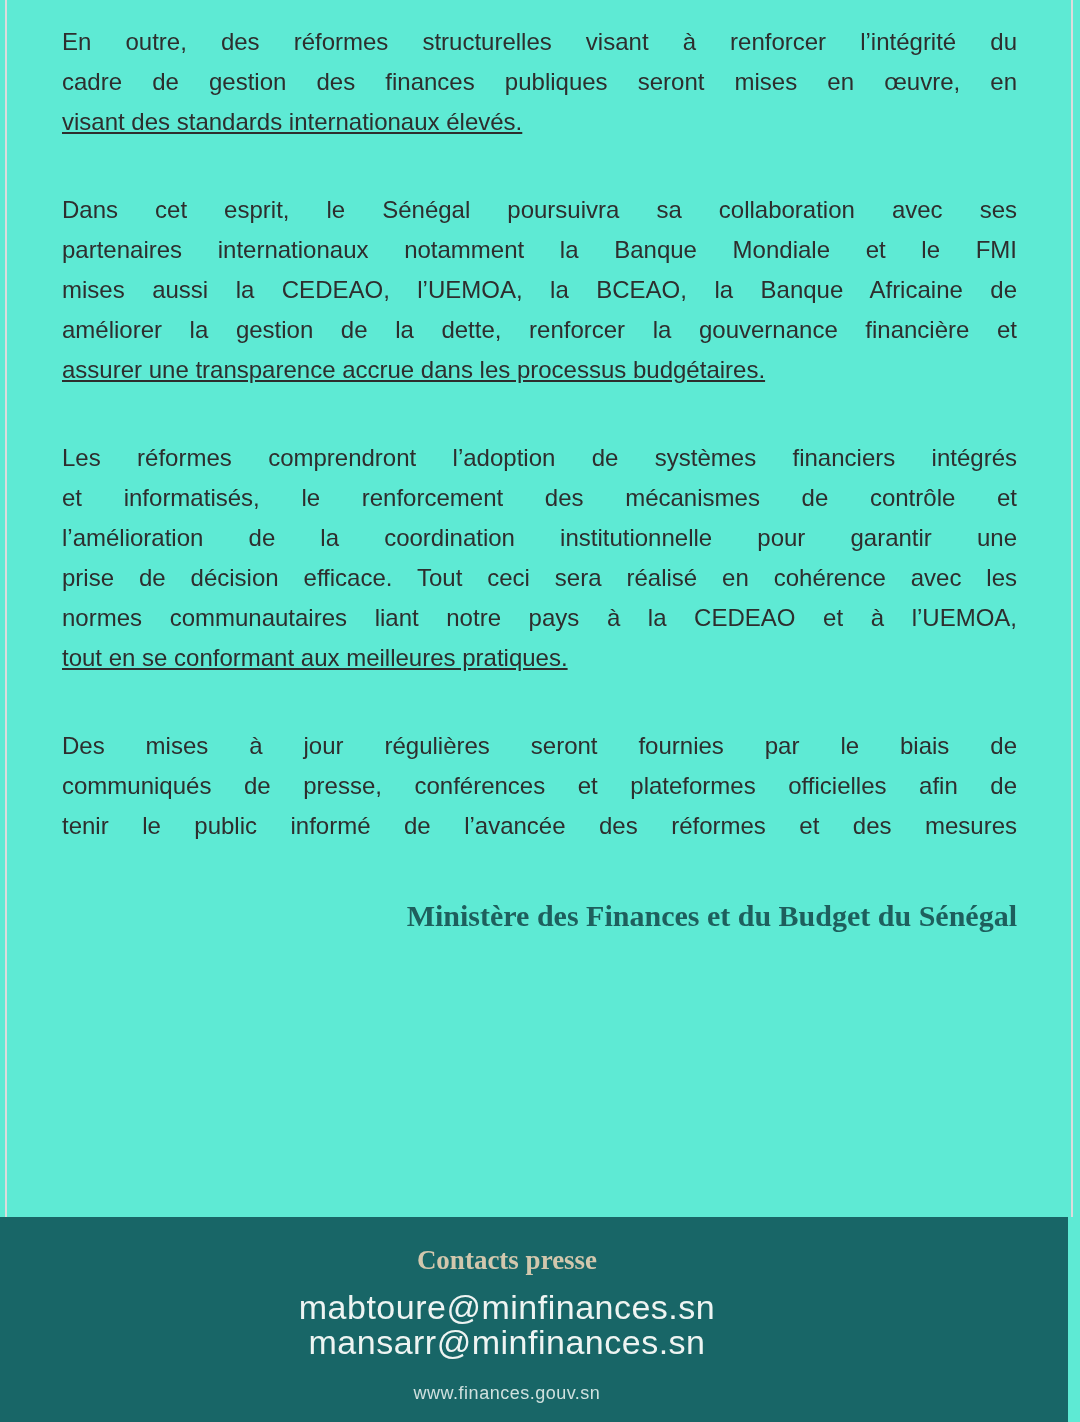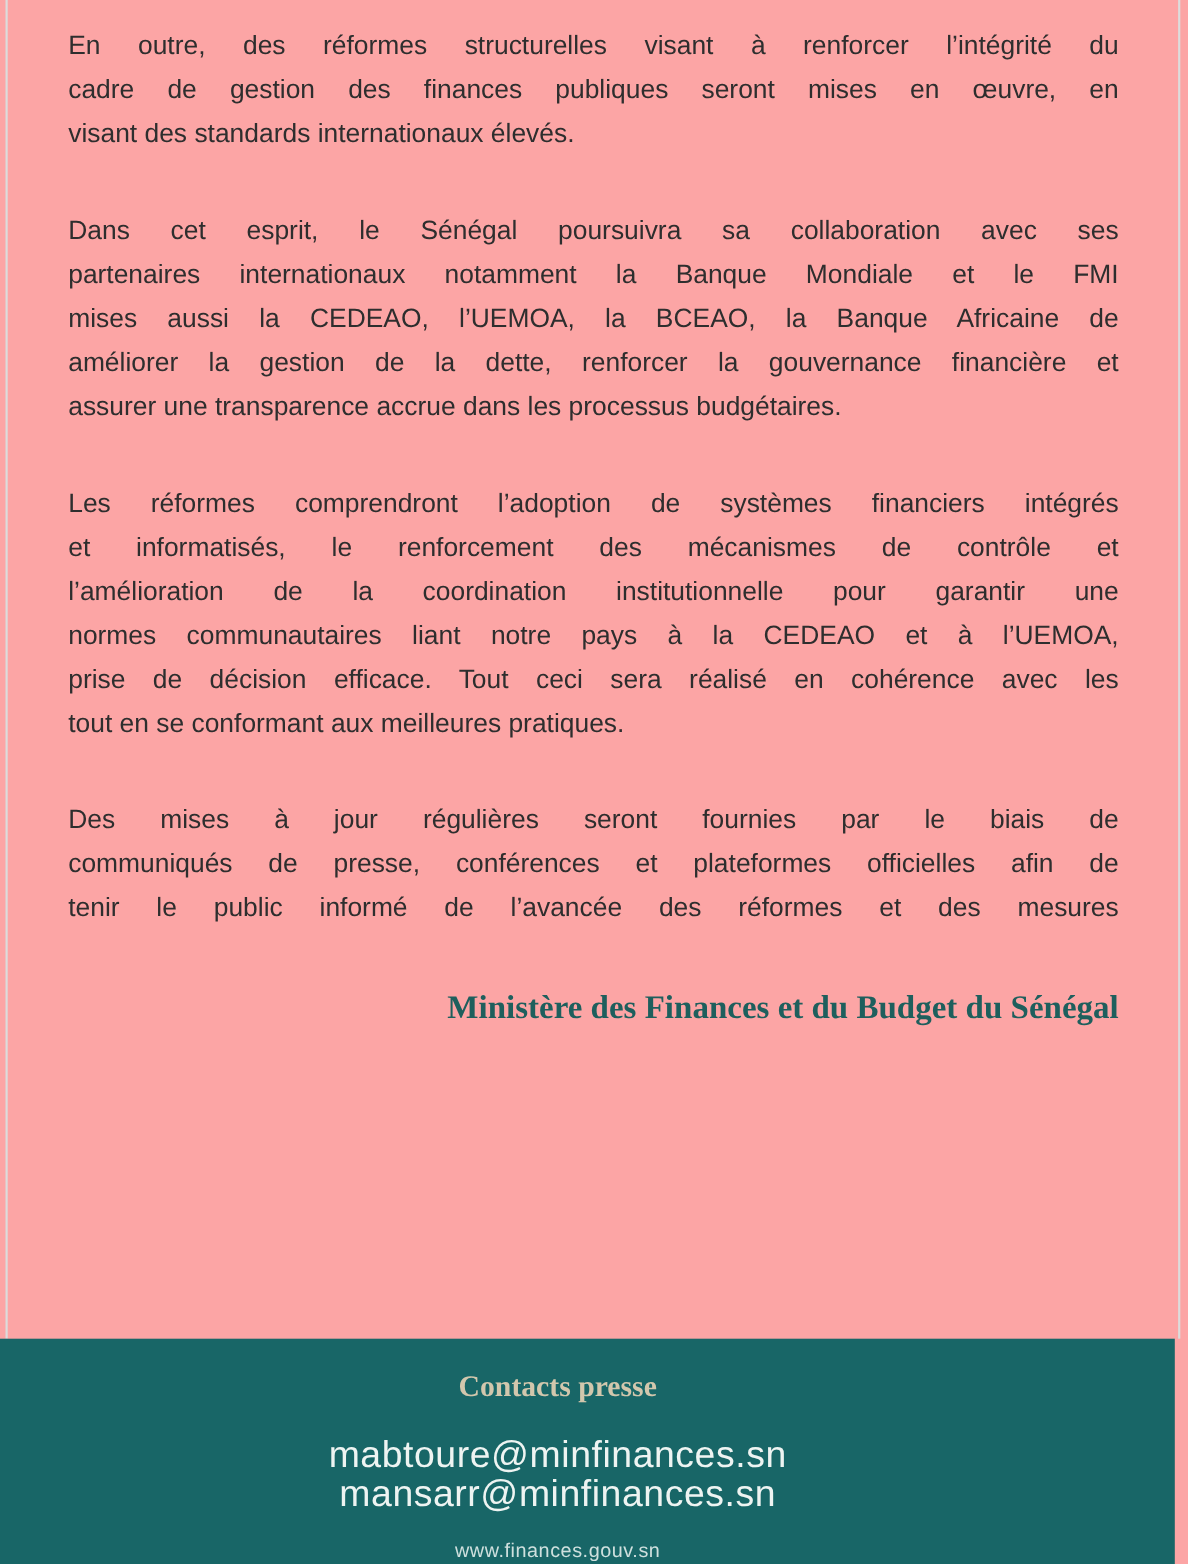--- a/index.html
+++ b/index.html
@@ -1,20 +1,20 @@
 <!DOCTYPE html>
 <html><head>
 <meta charset="utf-8">
 <style>
   html, body { margin: 0; padding: 0; background: #ffffff; }
   .page {
     position: relative;
     width: 1080px;
     height: 1422px;
-    background: #fca5a5;
+    background: #5eead4;
     overflow: hidden;
     font-family: "Liberation Sans", sans-serif;
   }
   .edge {
     position: absolute;
     top: 0;
     width: 2px;
     height: 1217px;
     background: #dcdcdc;
   }
@@ -28,21 +28,21 @@
     width: 955px;
     color: #2e2e2e;
     font-size: 24px;
   }
   .para { margin: 0 0 48px 0; }
   .line {
     line-height: 40px;
     text-align: justify;
     text-align-last: justify;
   }
-  .line.last { text-align-last: left; }
+  .line.last { text-align-last: left; text-decoration: underline; }
 
   .signature {
     margin-top: 34px;
     font-family: "Liberation Serif", serif;
     font-weight: 700;
     font-size: 30px;
     line-height: 44px;
     color: #1e5f5d;
     text-align: right;
   }
@@ -56,21 +56,21 @@
     background: #186667;
     box-sizing: border-box;
     padding: 28px 54px 0 0;
     text-align: center;
   }
   .contacts-heading {
     font-family: "Liberation Serif", serif;
     font-weight: 700;
     font-size: 27px;
     color: #d2c7ad;
-    margin-bottom: 30px;
+    margin-bottom: 14px;
   }
   .email {
     font-size: 34px;
     line-height: 35px;
     letter-spacing: 0.5px;
     color: #eef4f2;
   }
   .website {
     margin-top: 23px;
     font-size: 18px;
@@ -98,22 +98,22 @@
       <div class="line">partenaires internationaux notamment la Banque Mondiale et le FMI</div>
       <div class="line">mises aussi la CEDEAO, l’UEMOA, la BCEAO, la Banque Africaine de</div>
       <div class="line">améliorer la gestion de la dette, renforcer la gouvernance financière et</div>
       <div class="line last">assurer une transparence accrue dans les processus budgétaires.</div>
     </div>
 
     <div class="para">
       <div class="line">Les réformes comprendront l’adoption de systèmes financiers intégrés</div>
       <div class="line">et informatisés, le renforcement des mécanismes de contrôle et</div>
       <div class="line">l’amélioration de la coordination institutionnelle pour garantir une</div>
+      <div class="line">prise de décision efficace. Tout ceci sera réalisé en cohérence avec les</div>
       <div class="line">normes communautaires liant notre pays à la CEDEAO et à l’UEMOA,</div>
-      <div class="line">prise de décision efficace. Tout ceci sera réalisé en cohérence avec les</div>
       <div class="line last">tout en se conformant aux meilleures pratiques.</div>
     </div>
 
 
     <div class="para">
       <div class="line">Des mises à jour régulières seront fournies par le biais de</div>
       <div class="line">communiqués de presse, conférences et plateformes officielles afin de</div>
       <div class="line">tenir le public informé de l’avancée des réformes et des mesures</div>
     </div>
 

